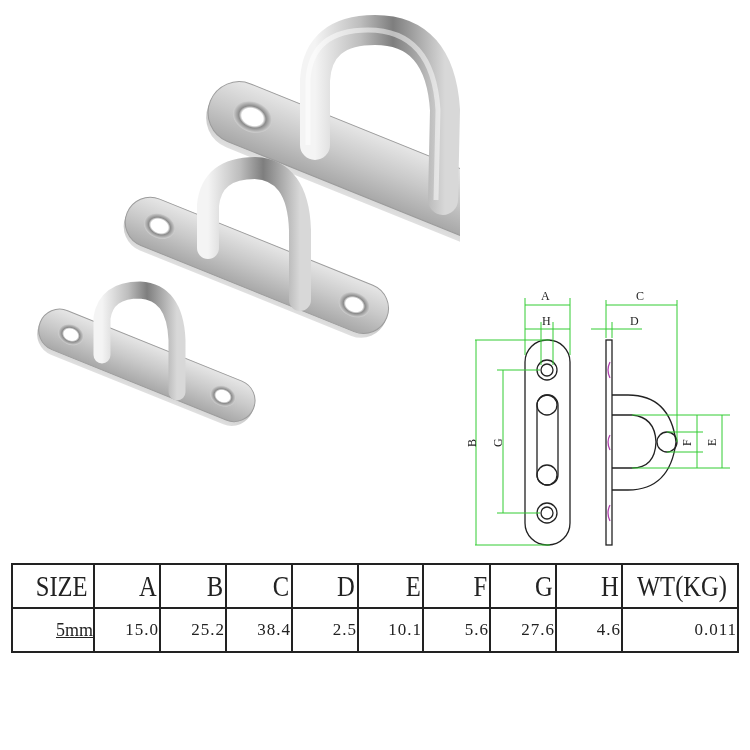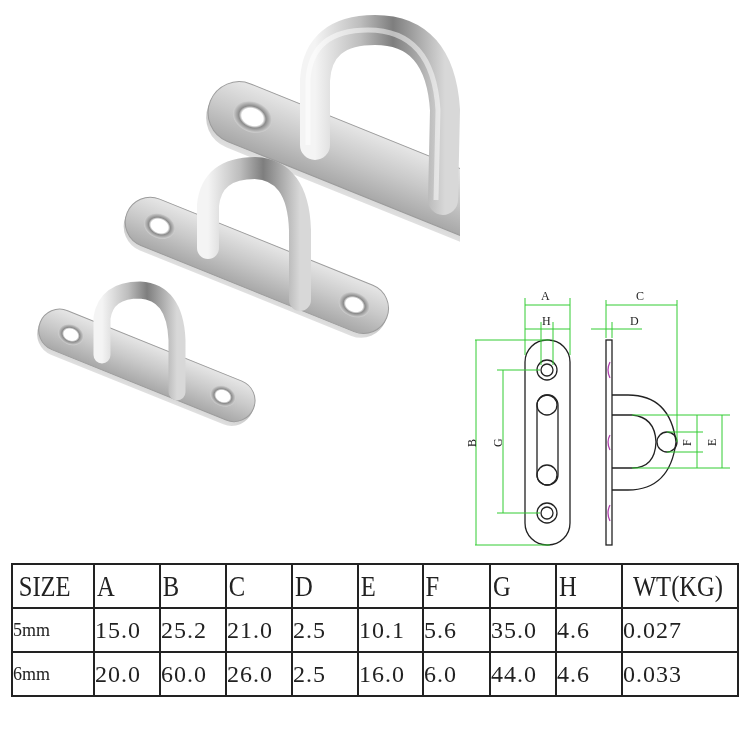--- a/index.html
+++ b/index.html
@@ -1,24 +1,24 @@
 <!DOCTYPE html>
 <html><head>
 <meta charset="utf-8">
 <style>
   html, body { margin:0; padding:0; background:#ffffff; }
   body { width:750px; height:750px; position:relative; overflow:hidden; font-family:"DejaVu Serif", serif; }
   .photo { position:absolute; left:0; top:0; width:460px; height:460px; }
   .diagram { position:absolute; left:460px; top:280px; width:290px; height:270px; }
   .spec-table { position:absolute; left:11px; top:563px; border-collapse:collapse; table-layout:fixed; }
-  .spec-table th, .spec-table td { border:2px solid #222; text-align:left; padding:0; color:#222; }
+  .spec-table th, .spec-table td { border:2px solid #222; text-align:right; padding:0; color:#222; }
   .spec-table th { height:42px; font-family:"Liberation Serif", serif; font-weight:normal; font-size:30px; letter-spacing:0px; }
   .spec-table th span { display:inline-block; transform:scaleX(0.82); }
-  .spec-table td { height:42px; font-family:"Liberation Serif", serif; font-size:24px; letter-spacing:1px; }
-  .spec-table td.size { font-size:18px; letter-spacing:0; }
+  .spec-table td { height:42px; font-family:"Liberation Serif", serif; font-size:17px; letter-spacing:1px; }
+  .spec-table td.size { font-size:18px; letter-spacing:0;text-decoration:underline; }
   .dim-label { font-family:"Liberation Serif", serif; font-size:12px; fill:#222; }
 </style>
 </head>
 <body>
 
 <svg class="photo" viewBox="0 0 460 460" xmlns="http://www.w3.org/2000/svg">
   <defs>
     <linearGradient id="plate" x1="0" y1="0" x2="0" y2="1">
       <stop offset="0" stop-color="#e6e6e6"></stop>
       <stop offset="0.5" stop-color="#c9c9c9"></stop>
@@ -164,34 +164,22 @@
       <th><span>G</span></th>
       <th><span>H</span></th>
       <th><span>WT(KG)</span></th>
     </tr>
   </thead>
   <tbody>
     <tr>
       <td class="size">5mm</td>
       <td>15.0</td>
       <td>25.2</td>
-      <td>21.0</td>
+      <td>38.4</td>
       <td>2.5</td>
       <td>10.1</td>
       <td>5.6</td>
-      <td>35.0</td>
+      <td>27.6</td>
       <td>4.6</td>
-      <td>0.027</td>
-    </tr>
-    <tr>
-      <td class="size">6mm</td>
-      <td>20.0</td>
-      <td>60.0</td>
-      <td>26.0</td>
-      <td>2.5</td>
-      <td>16.0</td>
-      <td>6.0</td>
-      <td>44.0</td>
-      <td>4.6</td>
-      <td>0.033</td>
+      <td>0.011</td>
     </tr>
   </tbody>
 </table>
 
 </body></html>

